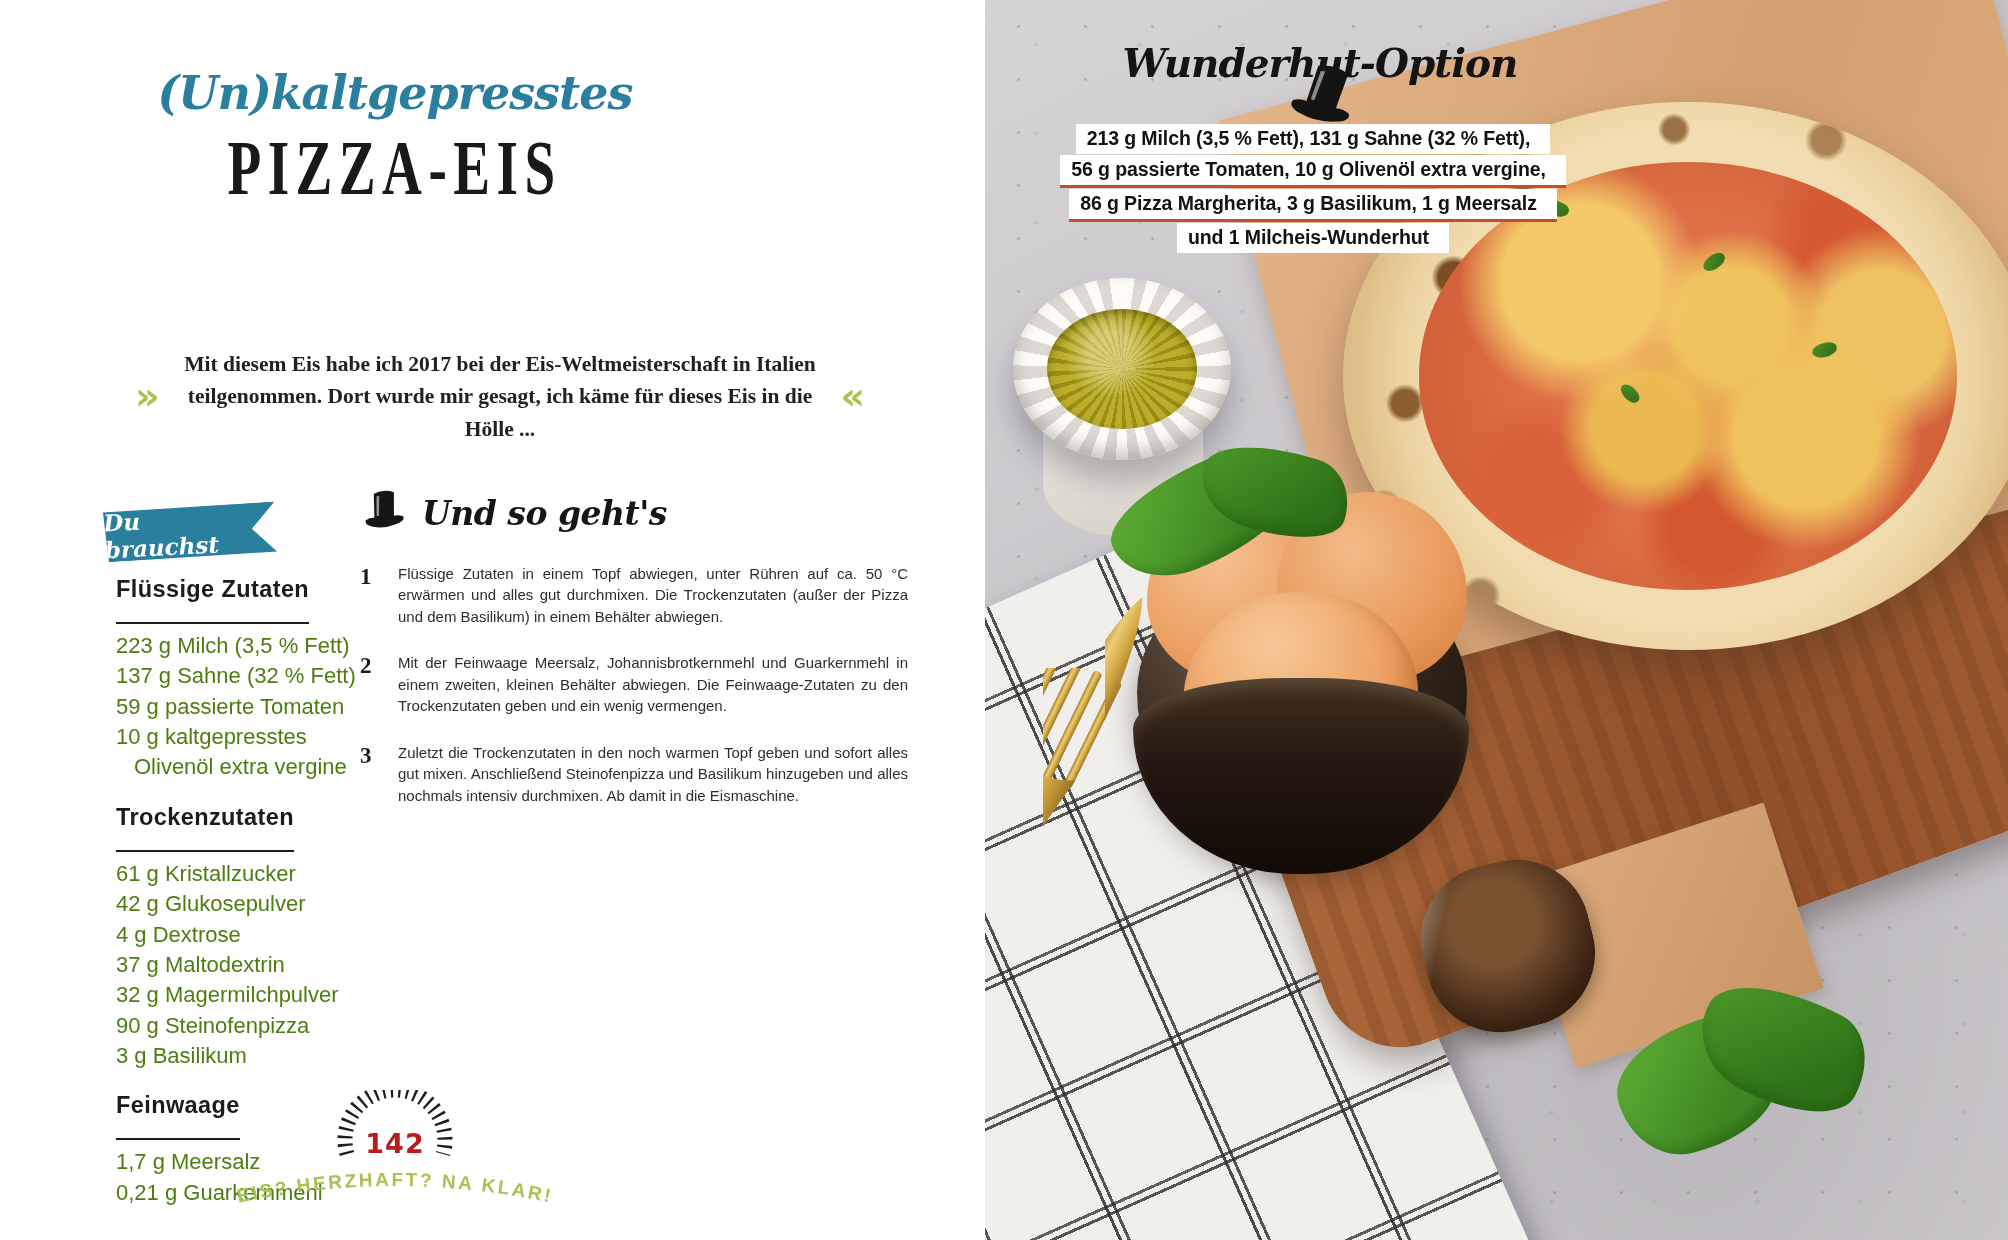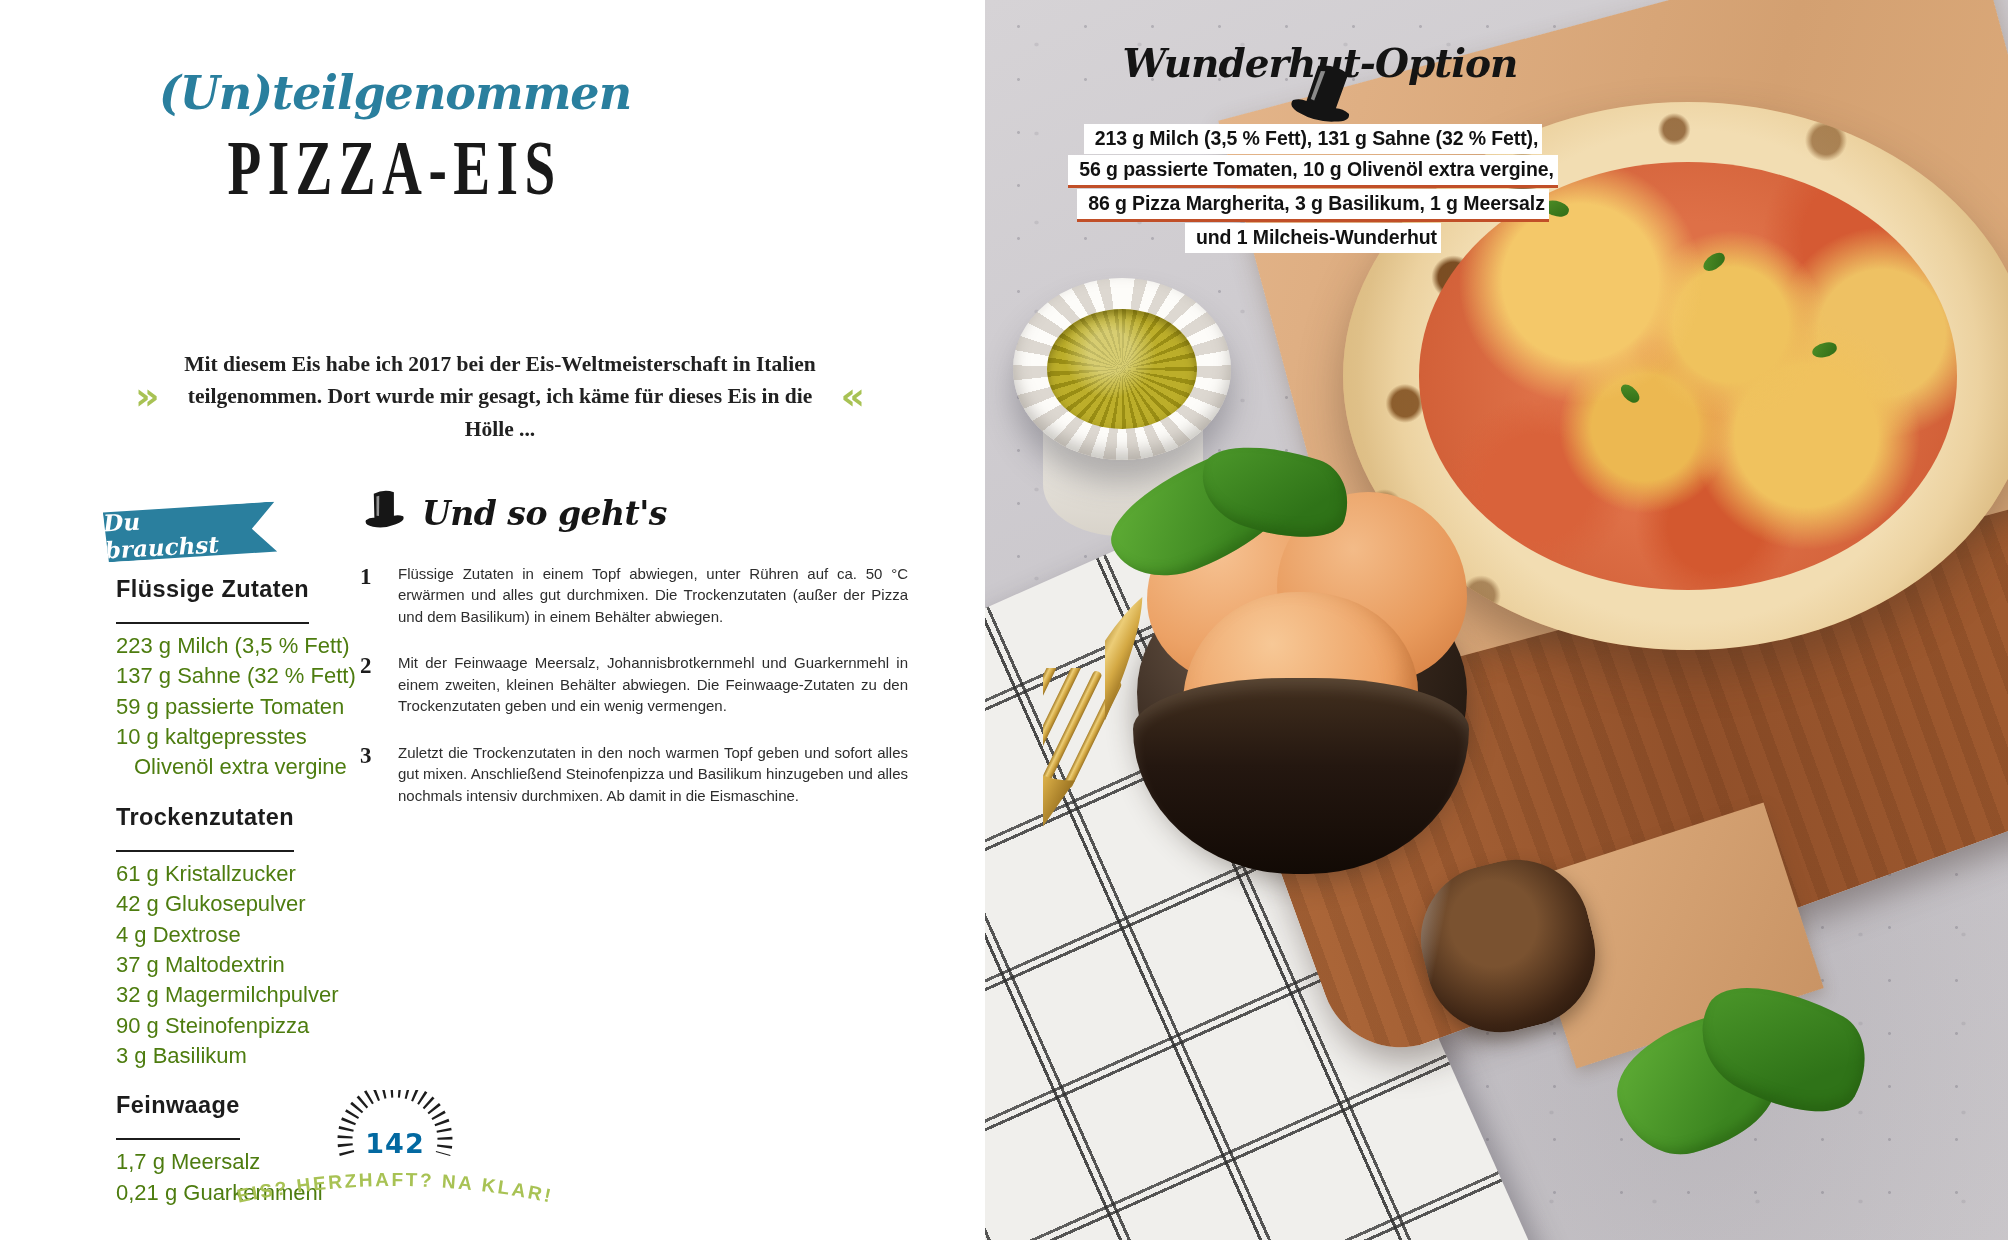--- a/index.html
+++ b/index.html
@@ -56,21 +56,21 @@
     font-size:33px;color:#161616;letter-spacing:-.5px;
   }
   .step{display:flex;gap:20px;margin-top:25px;}
   .step-num{flex:0 0 18px;font-family:"Liberation Serif", serif;font-weight:700;font-size:23px;color:#1c1c1c;padding-top:1px;}
   .step-text{flex:1;margin:0;font-size:15px;line-height:1.43;color:#2d2d2d;text-align:justify;}
 
   .footer{position:absolute;left:0;top:1090px;width:790px;text-align:center;}
   .sunburst{display:block;margin:0 auto;}
   .page-num{
     margin-top:-40px;font-family:"DejaVu Sans", sans-serif;font-weight:700;
-    font-size:27px;color:#0369a1;letter-spacing:1px;
+    font-size:27px;color:#b91c1c;letter-spacing:1px;
   }
   .tagline-svg{display:block;margin:-6px auto 0 auto;}
   .tagline-svg text{
     font-family:"Liberation Sans", sans-serif;font-weight:700;font-size:19px;
     letter-spacing:2.5px;fill:#a8c254;
   }
 
   
   .page-right{
     position:absolute;left:985px;top:0;width:1023px;height:1240px;overflow:hidden;
@@ -193,34 +193,34 @@
 
   .wh-head{left:120px;top:40px;width:430px;display:flex;align-items:center;justify-content:center;z-index:12;flex-direction:column;}
   .wh-title{
     margin:0;font-family:"DejaVu Serif", serif;font-style:italic;font-weight:700;
     font-size:39px;color:#141414;letter-spacing:-1px;
   }
   .wh-hat{width:74px;height:78px;margin:-26px 0 0 6px;transform:rotate(14deg);flex:0 0 auto;}
 
   .wh-lines{left:48px;top:124px;width:560px;display:flex;flex-direction:column;align-items:center;z-index:12;}
   .wh-line{
-    background:#ffffff;padding:3px 4px 4px 11px;margin-bottom:1px;white-space:nowrap;
+    background:#ffffff;padding:3px 20px 4px 11px;margin-bottom:1px;white-space:nowrap;
     font-size:19.5px;font-weight:700;color:#121212;letter-spacing:-.1px;text-align:right;
   }
   .wh-line.u{border-bottom:3px solid #c14f28;}
 </style>
 </head>
 <body>
 
 <div class="spread">
 
   <section class="page-left">
 
     <div class="title-block">
-      <h2 class="title-script">(Un)teilgenommen</h2>
+      <h2 class="title-script">(Un)kaltgepresstes</h2>
       <h1 class="title-main"><span>PIZZA-EIS</span></h1>
     </div>
 
     <div class="intro-row">
       <span class="chev">»</span>
       <p class="intro-text">Mit diesem Eis habe ich 2017 bei der Eis-Weltmeisterschaft in Italien teilgenommen. Dort wurde mir gesagt, ich käme für dieses Eis in die Hölle ...</p>
       <span class="chev">«</span>
     </div>
 
     <div class="banner">

